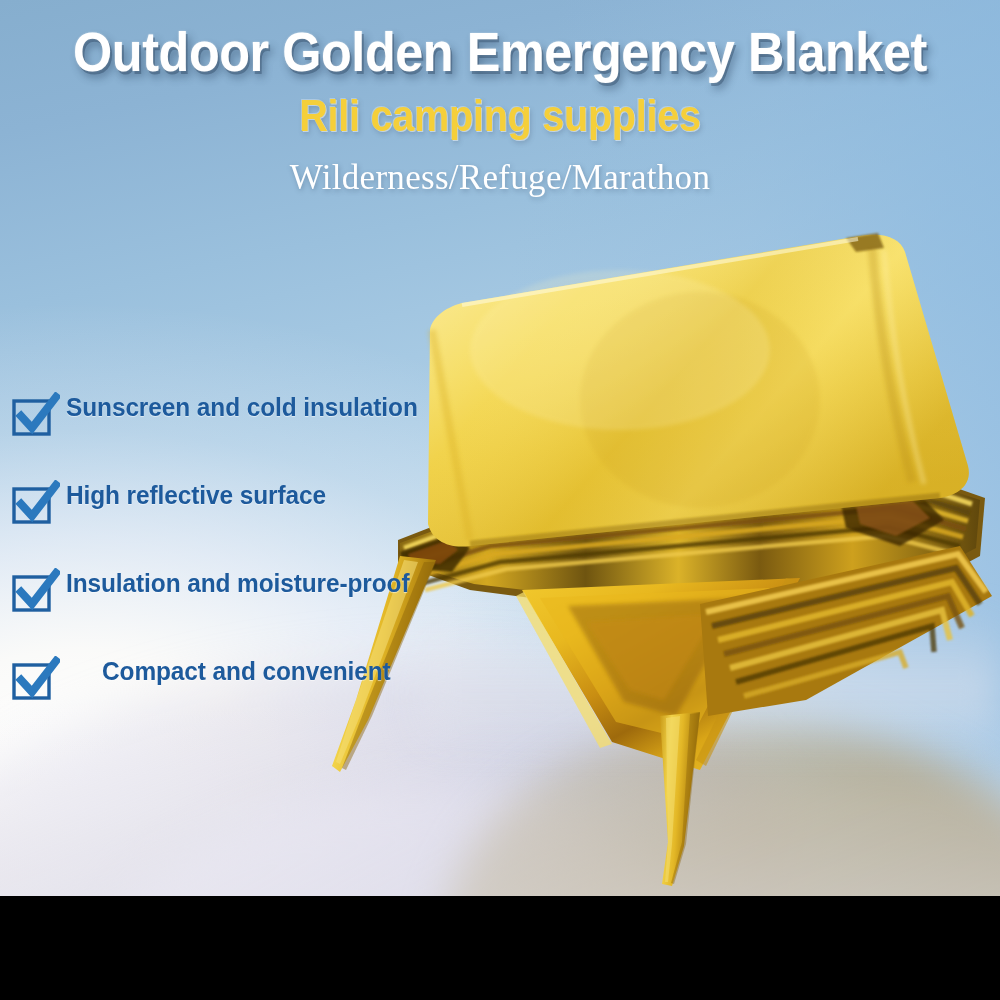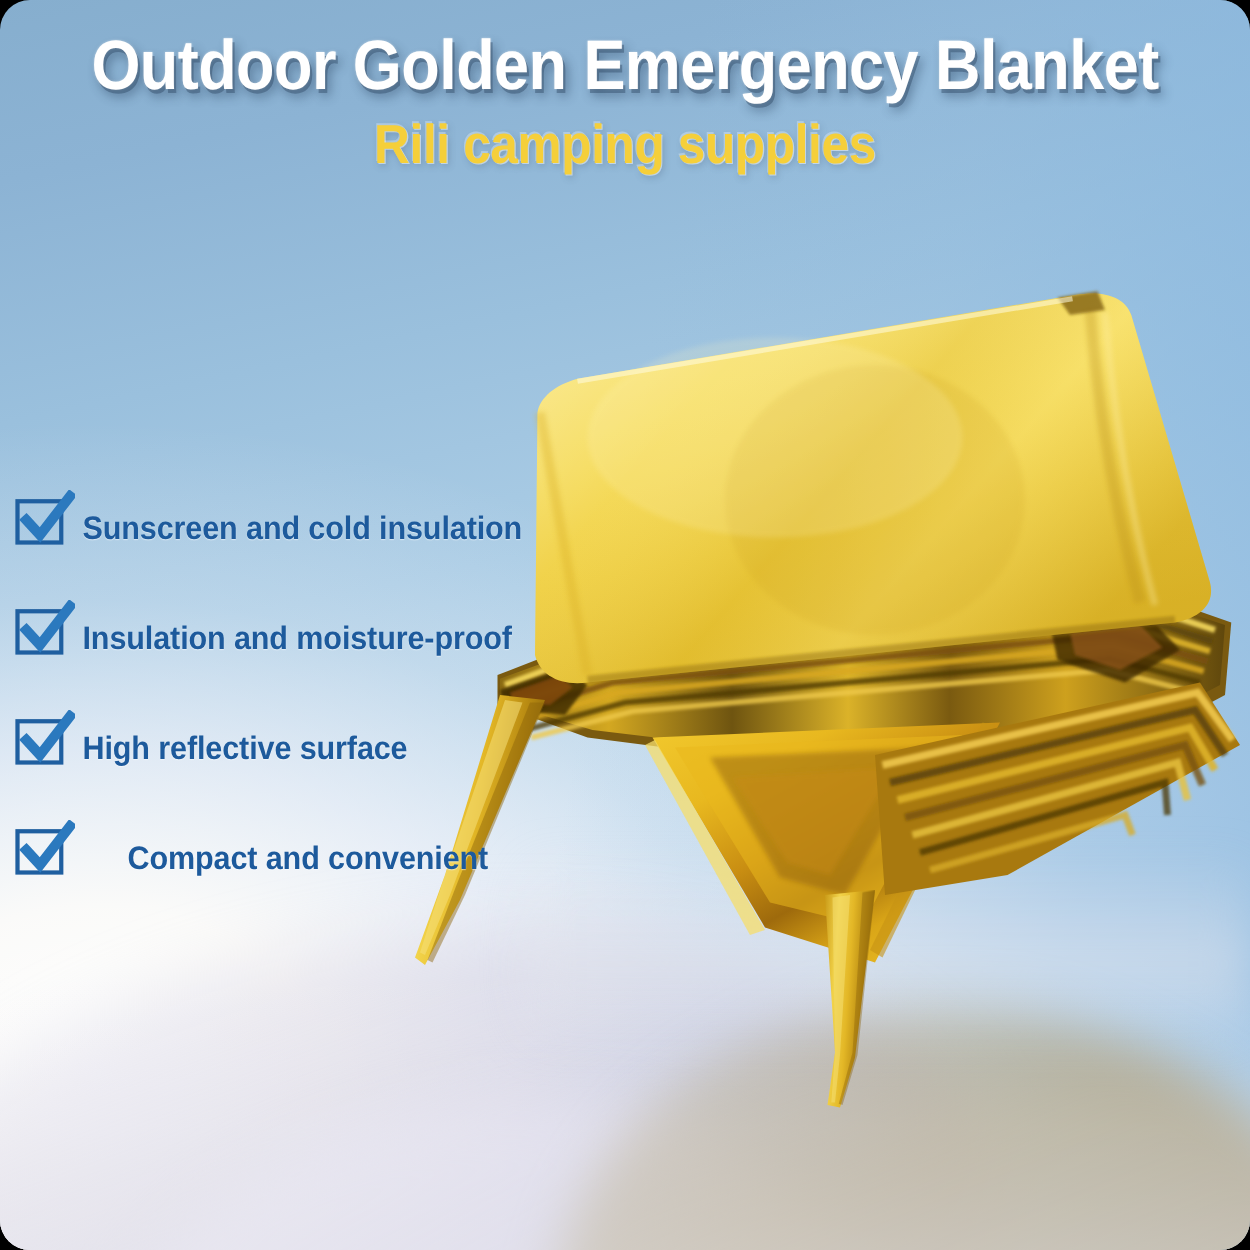--- a/index.html
+++ b/index.html
@@ -3,24 +3,23 @@
 <meta charset="utf-8">
 <style>
   html, body {
     margin: 0;
     padding: 0;
     background: #000;
   }
   #stage {
     position: relative;
     width: 1000px;
-    height: 1000px;
+    height: 896px;
     overflow: hidden;
     font-family: "Liberation Sans", sans-serif;
-    border-radius: 24px;
   }
 
   
   .bg-sky {
     position: absolute;
     inset: 0;
     background:
       radial-gradient(130% 95% at 8% 86%,
         rgba(255,255,255,0.98) 0%,
         rgba(255,253,250,0.92) 14%,
@@ -168,21 +167,21 @@
 
   
   .features {
     position: absolute;
     left: 10px;
     top: 392px;
     z-index: 7;
   }
   .feature-row {
     display: flex;
-    align-items: flex-end;
+    align-items: flex-start;
     height: 46px;
     margin-bottom: 42px;
   }
   .feature-row:last-child { margin-bottom: 0; gap: 36px; }
   .check-icon {
     flex: 0 0 auto;
     width: 50px;
     height: 46px;
     position: relative;
     margin-right: 6px;
@@ -366,20 +365,21 @@
         <path d="M660 716 L700 712 L684 846 L672 886 L662 884 L668 842 Z" fill="url(#tailGrad)"></path>
         <path d="M666 718 L680 716 L672 844 L668 882 L665 882 L668 842 Z" fill="#F4DC6C" opacity="0.60"></path>
         <path d="M690 714 L700 713 L686 844 L674 884 L671 883 L682 842 Z" fill="#8A6209" opacity="0.40"></path>
       </g>
     </svg>
   </div>
 
   <div class="headings">
     <h1 class="title-main">Outdoor Golden Emergency Blanket</h1>
     <h2 class="title-sub">Rili camping supplies</h2>
+    <p class="title-tagline">Wilderness/Refuge/Marathon</p>
   </div>
 
   <div class="features">
 
     <div class="feature-row">
       <span class="check-icon">
         <svg width="50" height="46" viewBox="0 0 50 46" xmlns="http://www.w3.org/2000/svg">
           <rect x="4" y="9" width="35" height="33" fill="none" stroke="#1F5FA0" stroke-width="3.4"></rect>
           <path d="M11 24 L22 36 L46 5" fill="none" stroke="#2B79BE" stroke-width="8" stroke-linecap="square" stroke-linejoin="miter"></path>
         </svg>
@@ -387,31 +387,31 @@
       <span class="feature-label">Sunscreen and cold insulation</span>
     </div>
 
     <div class="feature-row">
       <span class="check-icon">
         <svg width="50" height="46" viewBox="0 0 50 46" xmlns="http://www.w3.org/2000/svg">
           <rect x="4" y="9" width="35" height="33" fill="none" stroke="#1F5FA0" stroke-width="3.4"></rect>
           <path d="M11 24 L22 36 L46 5" fill="none" stroke="#2B79BE" stroke-width="8" stroke-linecap="square" stroke-linejoin="miter"></path>
         </svg>
       </span>
-      <span class="feature-label">Insulation and moisture-proof</span>
+      <span class="feature-label">High reflective surface</span>
     </div>
 
     <div class="feature-row">
       <span class="check-icon">
         <svg width="50" height="46" viewBox="0 0 50 46" xmlns="http://www.w3.org/2000/svg">
           <rect x="4" y="9" width="35" height="33" fill="none" stroke="#1F5FA0" stroke-width="3.4"></rect>
           <path d="M11 24 L22 36 L46 5" fill="none" stroke="#2B79BE" stroke-width="8" stroke-linecap="square" stroke-linejoin="miter"></path>
         </svg>
       </span>
-      <span class="feature-label">High reflective surface</span>
+      <span class="feature-label">Insulation and moisture-proof</span>
     </div>
 
     <div class="feature-row">
       <span class="check-icon">
         <svg width="50" height="46" viewBox="0 0 50 46" xmlns="http://www.w3.org/2000/svg">
           <rect x="4" y="9" width="35" height="33" fill="none" stroke="#1F5FA0" stroke-width="3.4"></rect>
           <path d="M11 24 L22 36 L46 5" fill="none" stroke="#2B79BE" stroke-width="8" stroke-linecap="square" stroke-linejoin="miter"></path>
         </svg>
       </span>
       <span class="feature-label">Compact and convenient</span>

